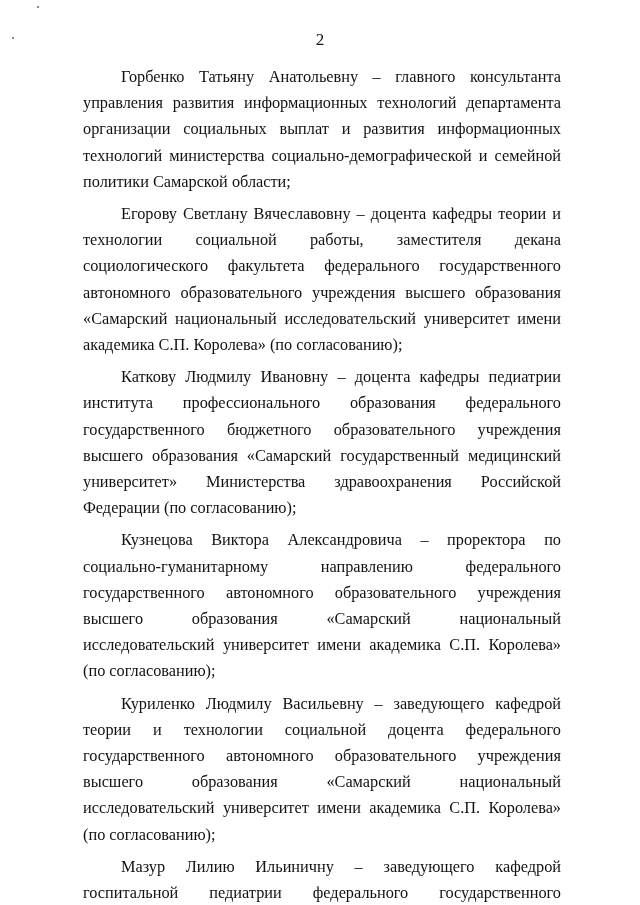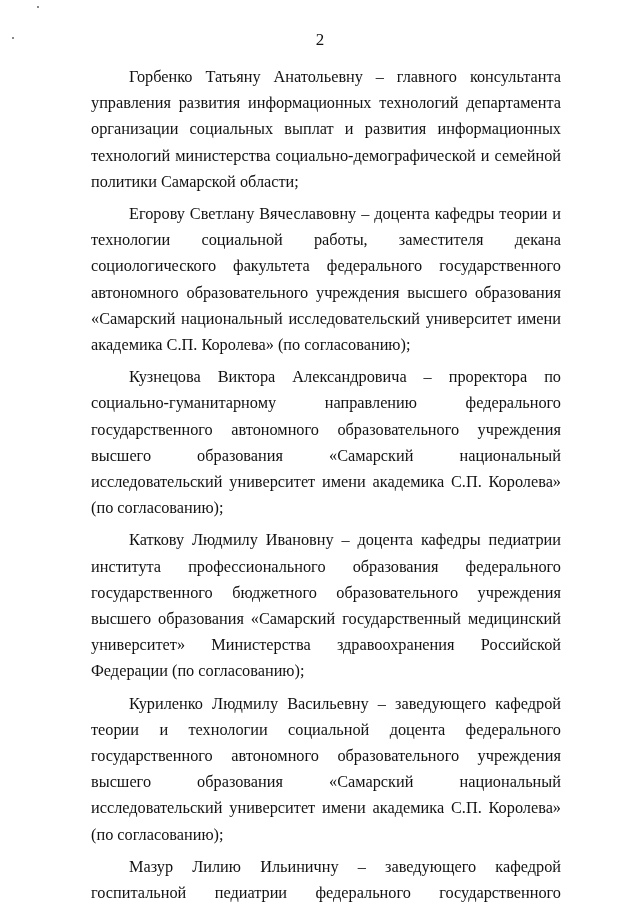--- a/index.html
+++ b/index.html
@@ -24,21 +24,21 @@
       font-size: 17px;
       line-height: 20px;
     }
     .content {
       position: absolute;
       top: 64px;
       left: 75px;
       width: 486px;
     }
     .para {
-      margin: 0 0 6px 16px;
+      margin: 0 0 6px 8px;
       font-size: 16.3px;
       line-height: 26.2px;
       text-align: justify;
       text-indent: 38px;
       hyphens: none;
     }
     .speck {
       position: absolute;
       width: 2px;
       height: 2px;
@@ -49,17 +49,17 @@
 <body>
 
 <div class="speck" style="top:6px;left:37px;"></div>
 <div class="speck" style="top:37px;left:12px;"></div>
 
 <div class="page-number">2</div>
 
 <div class="content">
   <p class="para">Горбенко Татьяну Анатольевну – главного консультанта управления развития информационных технологий департамента организации социальных выплат и развития информационных технологий министерства социально-демографической и семейной политики Самарской области;</p>
   <p class="para">Егорову Светлану Вячеславовну – доцента кафедры теории и технологии социальной работы, заместителя декана социологического факультета федерального государственного автономного образовательного учреждения высшего образования «Самарский национальный исследовательский университет имени академика С.П. Королева» (по согласованию);</p>
+  <p class="para">Каткову Людмилу Ивановну – доцента кафедры педиатрии института профессионального образования федерального государственного бюджетного образовательного учреждения высшего образования «Самарский государственный медицинский университет» Министерства здравоохранения Российской Федерации (по согласованию);</p>
   <p class="para">Кузнецова Виктора Александровича – проректора по социально-гуманитарному направлению федерального государственного автономного образовательного учреждения высшего образования «Самарский национальный исследовательский университет имени академика С.П. Королева» (по согласованию);</p>
-  <p class="para">Каткову Людмилу Ивановну – доцента кафедры педиатрии института профессионального образования федерального государственного бюджетного образовательного учреждения высшего образования «Самарский государственный медицинский университет» Министерства здравоохранения Российской Федерации (по согласованию);</p>
   <p class="para">Куриленко Людмилу Васильевну – заведующего кафедрой теории и технологии социальной доцента федерального государственного автономного образовательного учреждения высшего образования «Самарский национальный исследовательский университет имени академика С.П. Королева» (по согласованию);</p>
   <p class="para">Мазур Лилию Ильиничну – заведующего кафедрой госпитальной педиатрии федерального государственного бюджетного образовательного учреждения высшего образования «Самарский государственный медицинский университет» Министерства здравоохранения Российской Федерации (по согласованию);</p>
 </div>
 
 </body></html>

